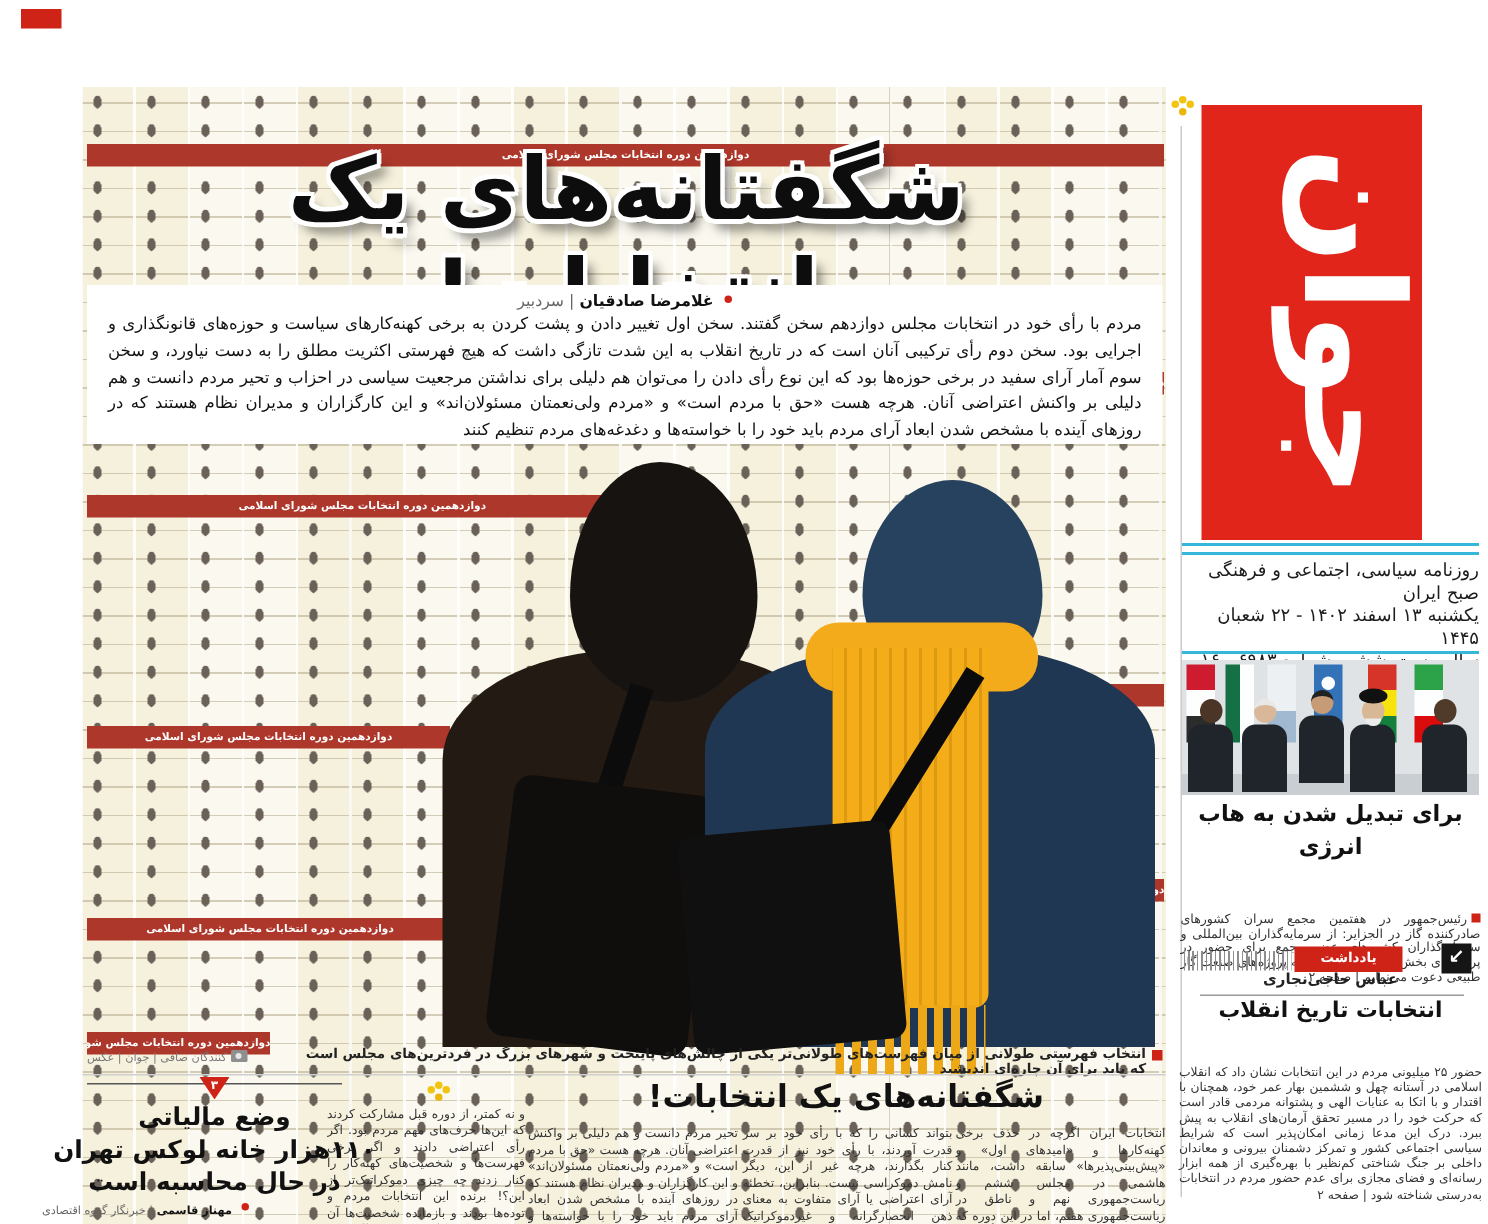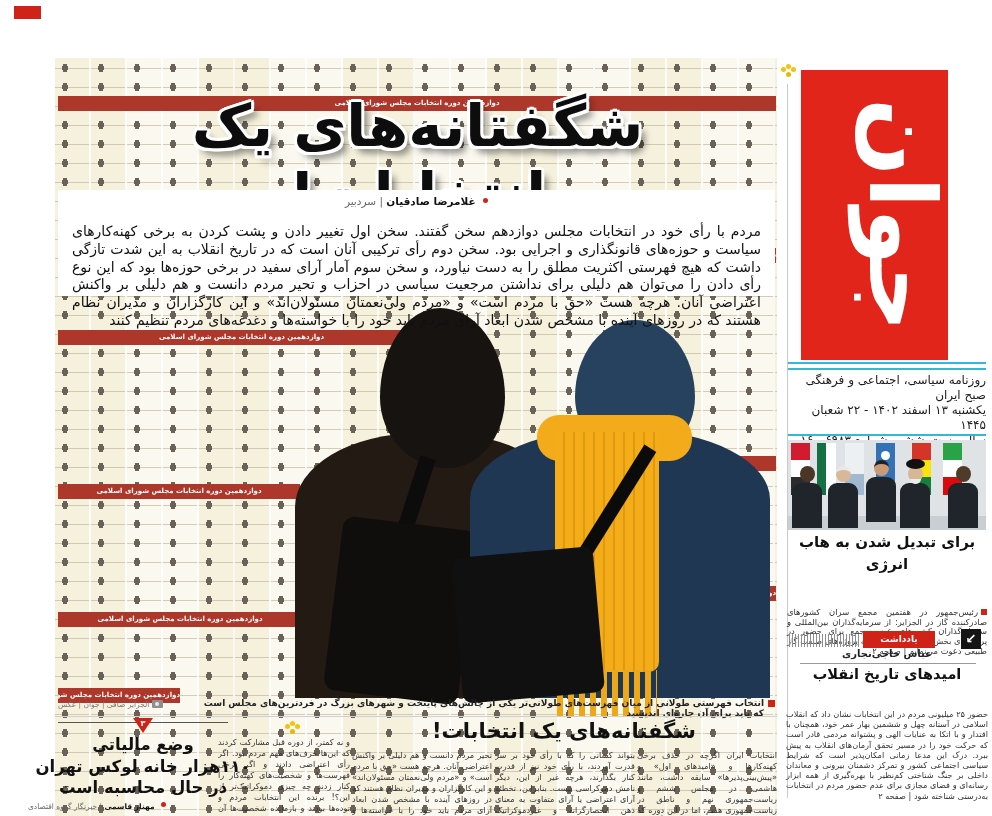--- a/index.html
+++ b/index.html
@@ -113,24 +113,24 @@
   .wr-bag { position:absolute; left:12px; top:232px; width:142px; height:146px; background:#101010;
             border-radius:10px; transform:rotate(-5deg); }
 
   .main-headline { position:absolute; left:58px; top:92px; width:719px; text-align:center;
     font-size:58px; font-weight:bold; color:#0d0d0d; letter-spacing:-1px;
     text-shadow: 3px 0 0 #fff, -3px 0 0 #fff, 0 3px 0 #fff, 0 -3px 0 #fff,
                  2.5px 2.5px 0 #fff, -2.5px -2.5px 0 #fff, 2.5px -2.5px 0 #fff, -2.5px 2.5px 0 #fff,
                  6px 7px 7px rgba(0,0,0,.45); }
 
   .lede-box { position:absolute; left:58px; top:190px; width:717px; height:106px; background:#fff; padding:5px 14px; }
-  .lede-byline { text-align:center; font-size:10.5px; color:#666; margin-bottom:16px; }
+  .lede-byline { text-align:center; font-size:10.5px; color:#666; margin-bottom:0; }
   .lede-byline .name { font-weight:bold; color:#111; }
   .reddot { display:inline-block; width:5px; height:5px; border-radius:50%; background:#d02318; margin-left:4px; vertical-align:2px; }
-  .lede-text { font-size:14px; line-height:17.8px; text-align:justify; color:#111; }
+  .lede-text { font-size:11px; line-height:17.8px; text-align:justify; color:#111; }
 
   .caption-marker { position:absolute; left:768px; top:700px; width:7px; height:7px; background:#d02318; }
   .photo-caption { position:absolute; left:190px; top:698px; width:574px; text-align:right;
                    font-size:9px; font-weight:bold; color:#222; }
   .photo-credit { position:absolute; left:58px; top:700px; font-size:7.5px; color:#777; direction:rtl; }
   .cam-icon { display:inline-block; width:11px; height:8px; background:#8f8f8f; border-radius:1px;
               position:relative; vertical-align:-1px; margin-right:4px; }
   .cam-icon::after { content:""; position:absolute; left:3.5px; top:2px; width:4px; height:4px; border-radius:50%; background:#e8e8e8; }
   .bottom-rule { position:absolute; left:55px; top:716px; width:722px; border-top:1px solid #cfcfcf; }
 
@@ -215,21 +215,21 @@
     <div>برای تبدیل شدن به هاب انرژی</div>
   </div>
   <div class="energy-body">رئیس‌جمهور در هفتمین مجمع سران کشورهای صادرکننده گاز در الجزایر: از سرمایه‌گذاران بین‌المللی و سرمایه‌گذاران کشورهای عضو مجمع برای حضور در پروژه‌های بخش انرژی ایران از جمله پروژه‌های صنعت گاز طبیعی دعوت می‌نمایم | صفحه ۲</div>
 
   <div class="barcode"></div>
   <div class="note-badge">یادداشت سیاسی</div>
   <div class="note-icon">↙</div>
   <div class="note-author">عباس حاجی‌نجاری</div>
   <div class="note-rule"></div>
   <div class="note-title">
-    <div>امیدهای تاریخ انقلاب</div>
+    <div>انتخابات تاریخ انقلاب</div>
   </div>
   <div class="note-body">حضور ۲۵ میلیونی مردم در این انتخابات نشان داد که انقلاب اسلامی در آستانه چهل و ششمین بهار عمر خود، همچنان با اقتدار و با اتکا به عنایات الهی و پشتوانه مردمی قادر است که حرکت خود را در مسیر تحقق آرمان‌های انقلاب به پیش ببرد. درک این مدعا زمانی امکان‌پذیر است که شرایط سیاسی اجتماعی کشور و تمرکز دشمنان بیرونی و معاندان داخلی بر جنگ شناختی کم‌نظیر با بهره‌گیری از همه ابزار رسانه‌ای و فضای مجازی برای عدم حضور مردم در انتخابات به‌درستی شناخته شود | صفحه ۲</div>
 
   <div class="photo">
     <div class="banner b1">دوازدهمین دوره انتخابات مجلس شورای اسلامی</div>
     <div class="banner b2">دوازدهمین دوره انتخابات مجلس شورای اسلامی</div>
     <div class="banner b3">دوازدهمین دوره انتخابات مجلس شورای اسلامی</div>
     <div class="banner b4">دوازدهمین دوره انتخابات مجلس شورای اسلامی</div>
     <div class="banner b5">دوازدهمین دوره انتخابات مجلس شورای اسلامی</div>
     <div class="banner b6">دوازدهمین دوره انتخابات مجلس شورای اسلامی</div>
@@ -263,21 +263,21 @@
       <span> | </span>
       <span>سردبیر</span>
     </div>
     <div class="lede-text">مردم با رأی خود در انتخابات مجلس دوازدهم سخن گفتند. سخن اول تغییر دادن و پشت کردن به برخی کهنه‌کارهای سیاست و حوزه‌های قانونگذاری و اجرایی بود. سخن دوم رأی ترکیبی آنان است که در تاریخ انقلاب به این شدت تازگی داشت که هیچ فهرستی اکثریت مطلق را به دست نیاورد، و سخن سوم آمار آرای سفید در برخی حوزه‌ها بود که این نوع رأی دادن را می‌توان هم دلیلی برای نداشتن مرجعیت سیاسی در احزاب و تحیر مردم دانست و هم دلیلی بر واکنش اعتراضی آنان. هرچه هست «حق با مردم است» و «مردم ولی‌نعمتان مسئولان‌اند» و این کارگزاران و مدیران نظام هستند که در روزهای آینده با مشخص شدن ابعاد آرای مردم باید خود را با خواسته‌ها و دغدغه‌های مردم تنظیم کنند</div>
   </div>
 
   <div class="caption-marker"></div>
   <div class="photo-caption">انتخاب فهرستی طولانی از میان فهرست‌های طولانی‌تر یکی از چالش‌های پایتخت و شهرهای بزرگ در فردترین‌های مجلس است که باید برای آن چاره‌ای اندیشید</div>
   <div class="photo-credit">
     <span class="cam-icon"></span>
-    <span>الجزایر صافی | جوان | عکس</span>
+    <span>کنندگان صافی | جوان | عکس</span>
   </div>
   <div class="bottom-rule"></div>
 
   <div class="bottom-headline">شگفتانه‌های یک انتخابات!</div>
   <div class="col col1">انتخابات ایران اگرچه در حذف برخی کهنه‌کارها و «امیدهای اول» و «پیش‌بینی‌پذیرها» سابقه داشت، مانند هاشمی در مجلس ششم و ریاست‌جمهوری نهم و ناطق در ریاست‌جمهوری هفتم، اما در این دوره که ساکنان آن را مرده و غیرتأثیرگذار می‌خواستند نیز شوک رأی مردم نشان داد انتخابات اثر خود را</div>
   <div class="col col2">بتواند کسانی را که با رأی خود بر سر قدرت آوردند، با رأی خود نیز از قدرت کنار بگذارند، هرچه غیر از این، دیگر نامش دموکراسی نیست. بنابراین، تخطئه آرای اعتراضی یا آرای متفاوت به معنای ذهن انحصارگرانه و غیردموکراتیک تخطئه‌کنندگان است. از طرفی پوپولیسم نیز همچنان بزرگ‌ترین مدعی</div>
   <div class="col col3">تحیر مردم دانست و هم دلیلی بر واکنش اعتراضی آنان. هرچه هست «حق با مردم است» و «مردم ولی‌نعمتان مسئولان‌اند» و این کارگزاران و مدیران نظام هستند که در روزهای آینده با مشخص شدن ابعاد آرای مردم باید خود را با خواسته‌ها و دغدغه‌های مردم تنظیم کنند. در انتخابات مجلس دوازدهم تا اینجای کار مشخص</div>
   <div class="col col4">و نه کمتر، از دوره قبل مشارکت کردند که این‌ها حرف‌های مهم مردم بود. اگر رأی اعتراضی دادند و اگر برخی فهرست‌ها و شخصیت‌های کهنه‌کار را کنار زدند چه چیزی دموکراتیک‌تر از این؟! برنده این انتخابات مردم و توده‌ها بودند و بازمانده شخصیت‌ها آن شخصیتی که کارش مردم‌سالاری و گفت‌وگو بود ولی</div>
 
   <div class="clover clover-bottom"></div>

